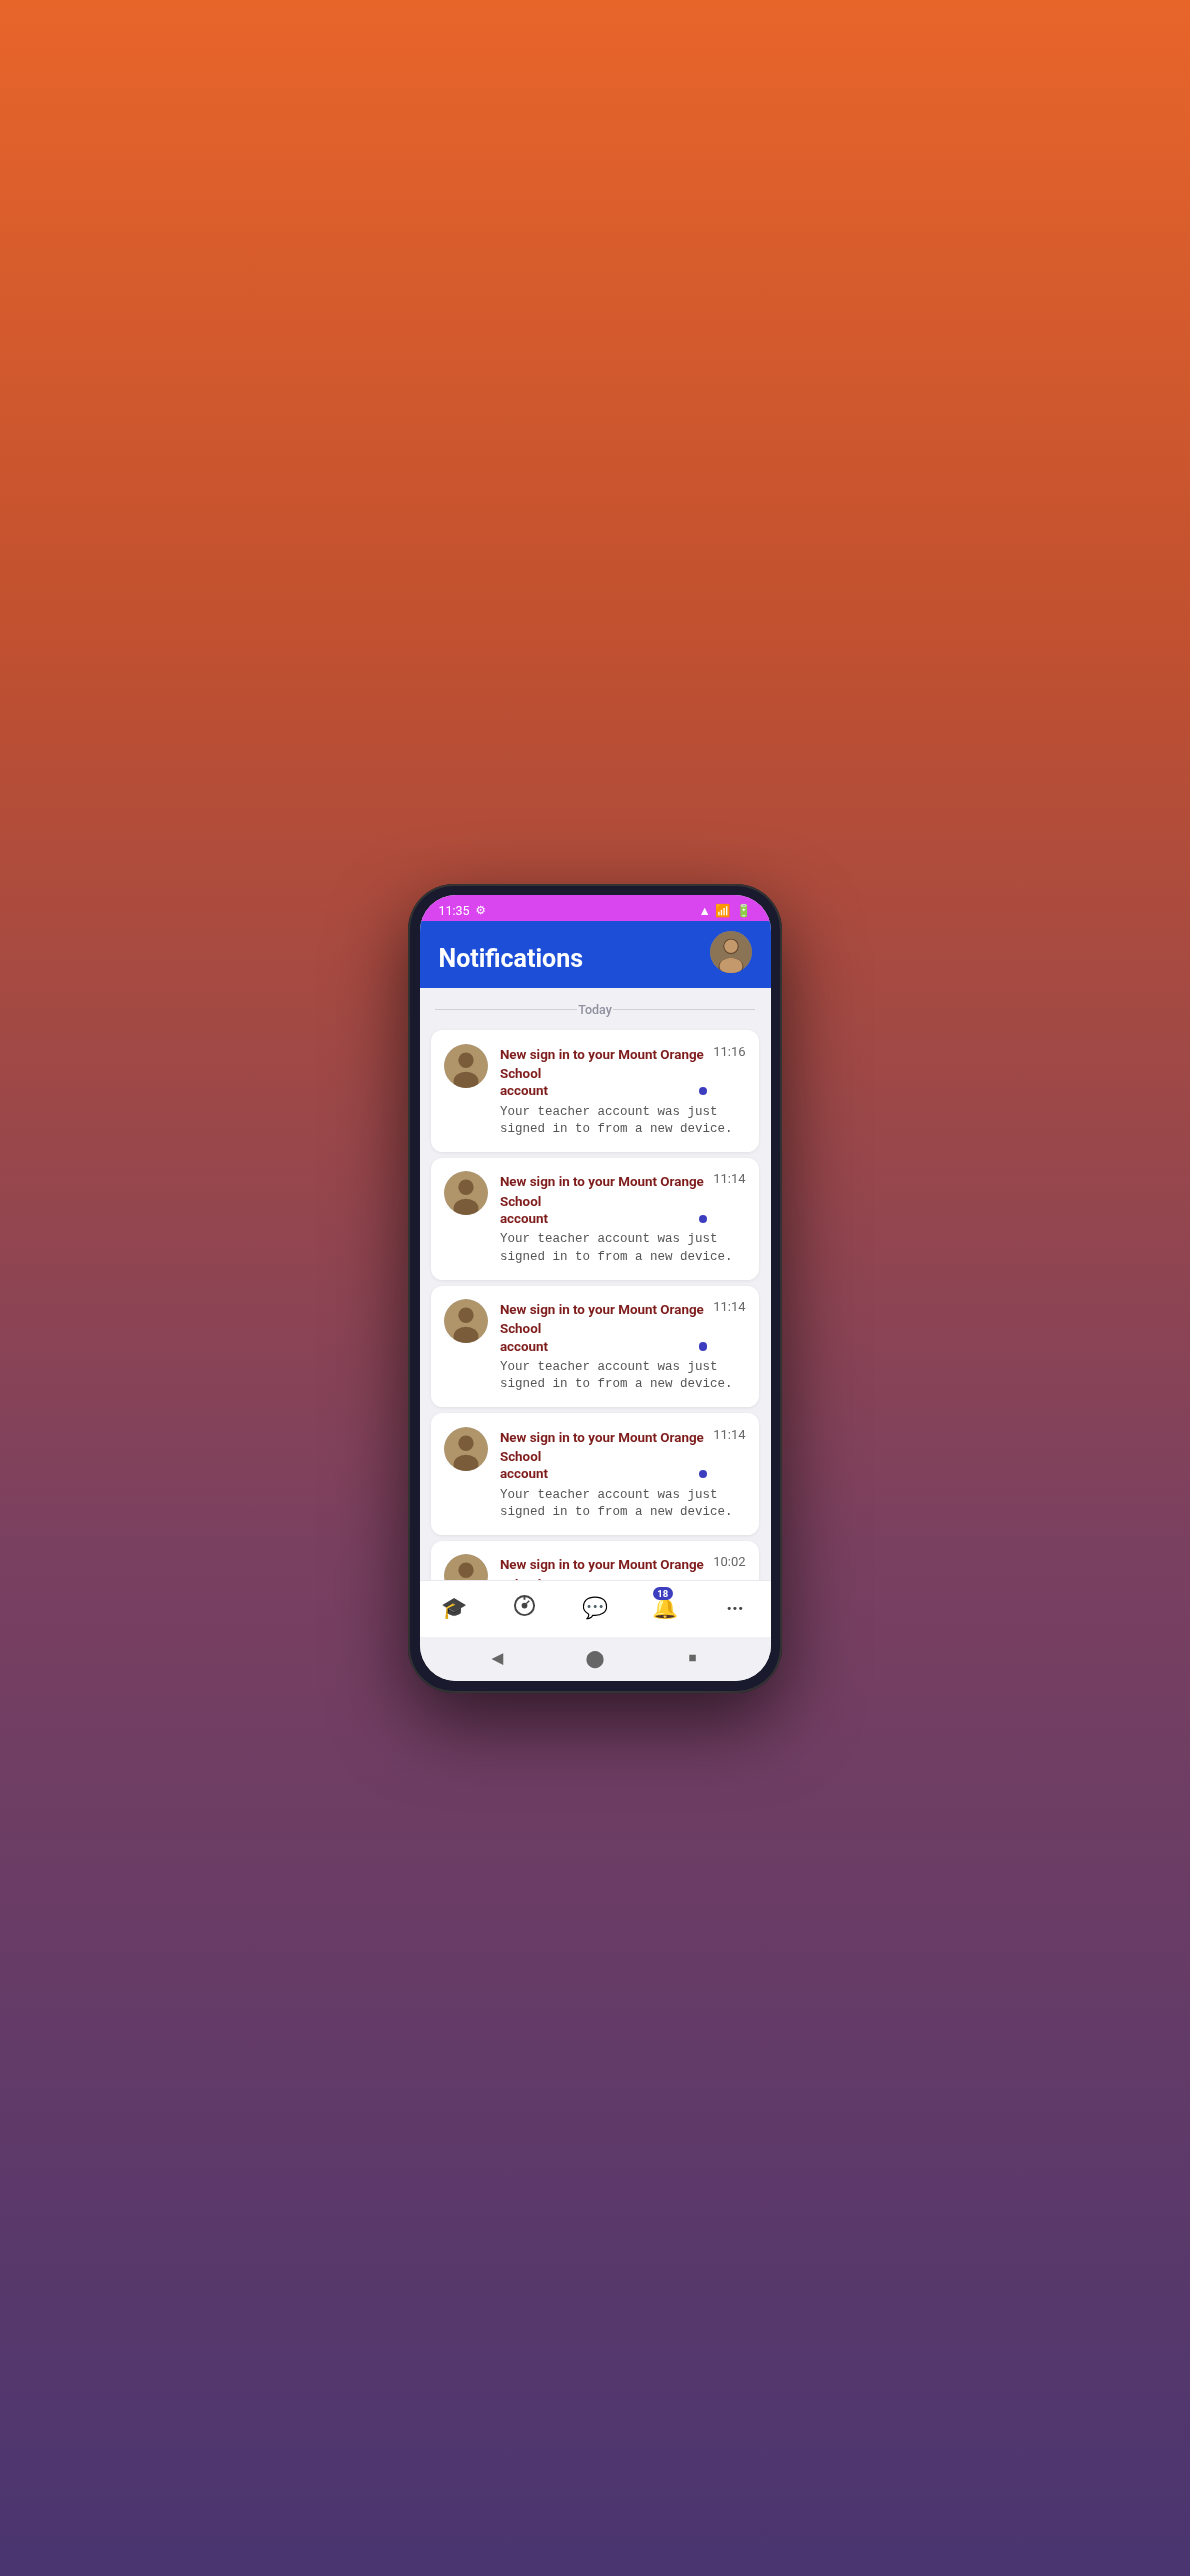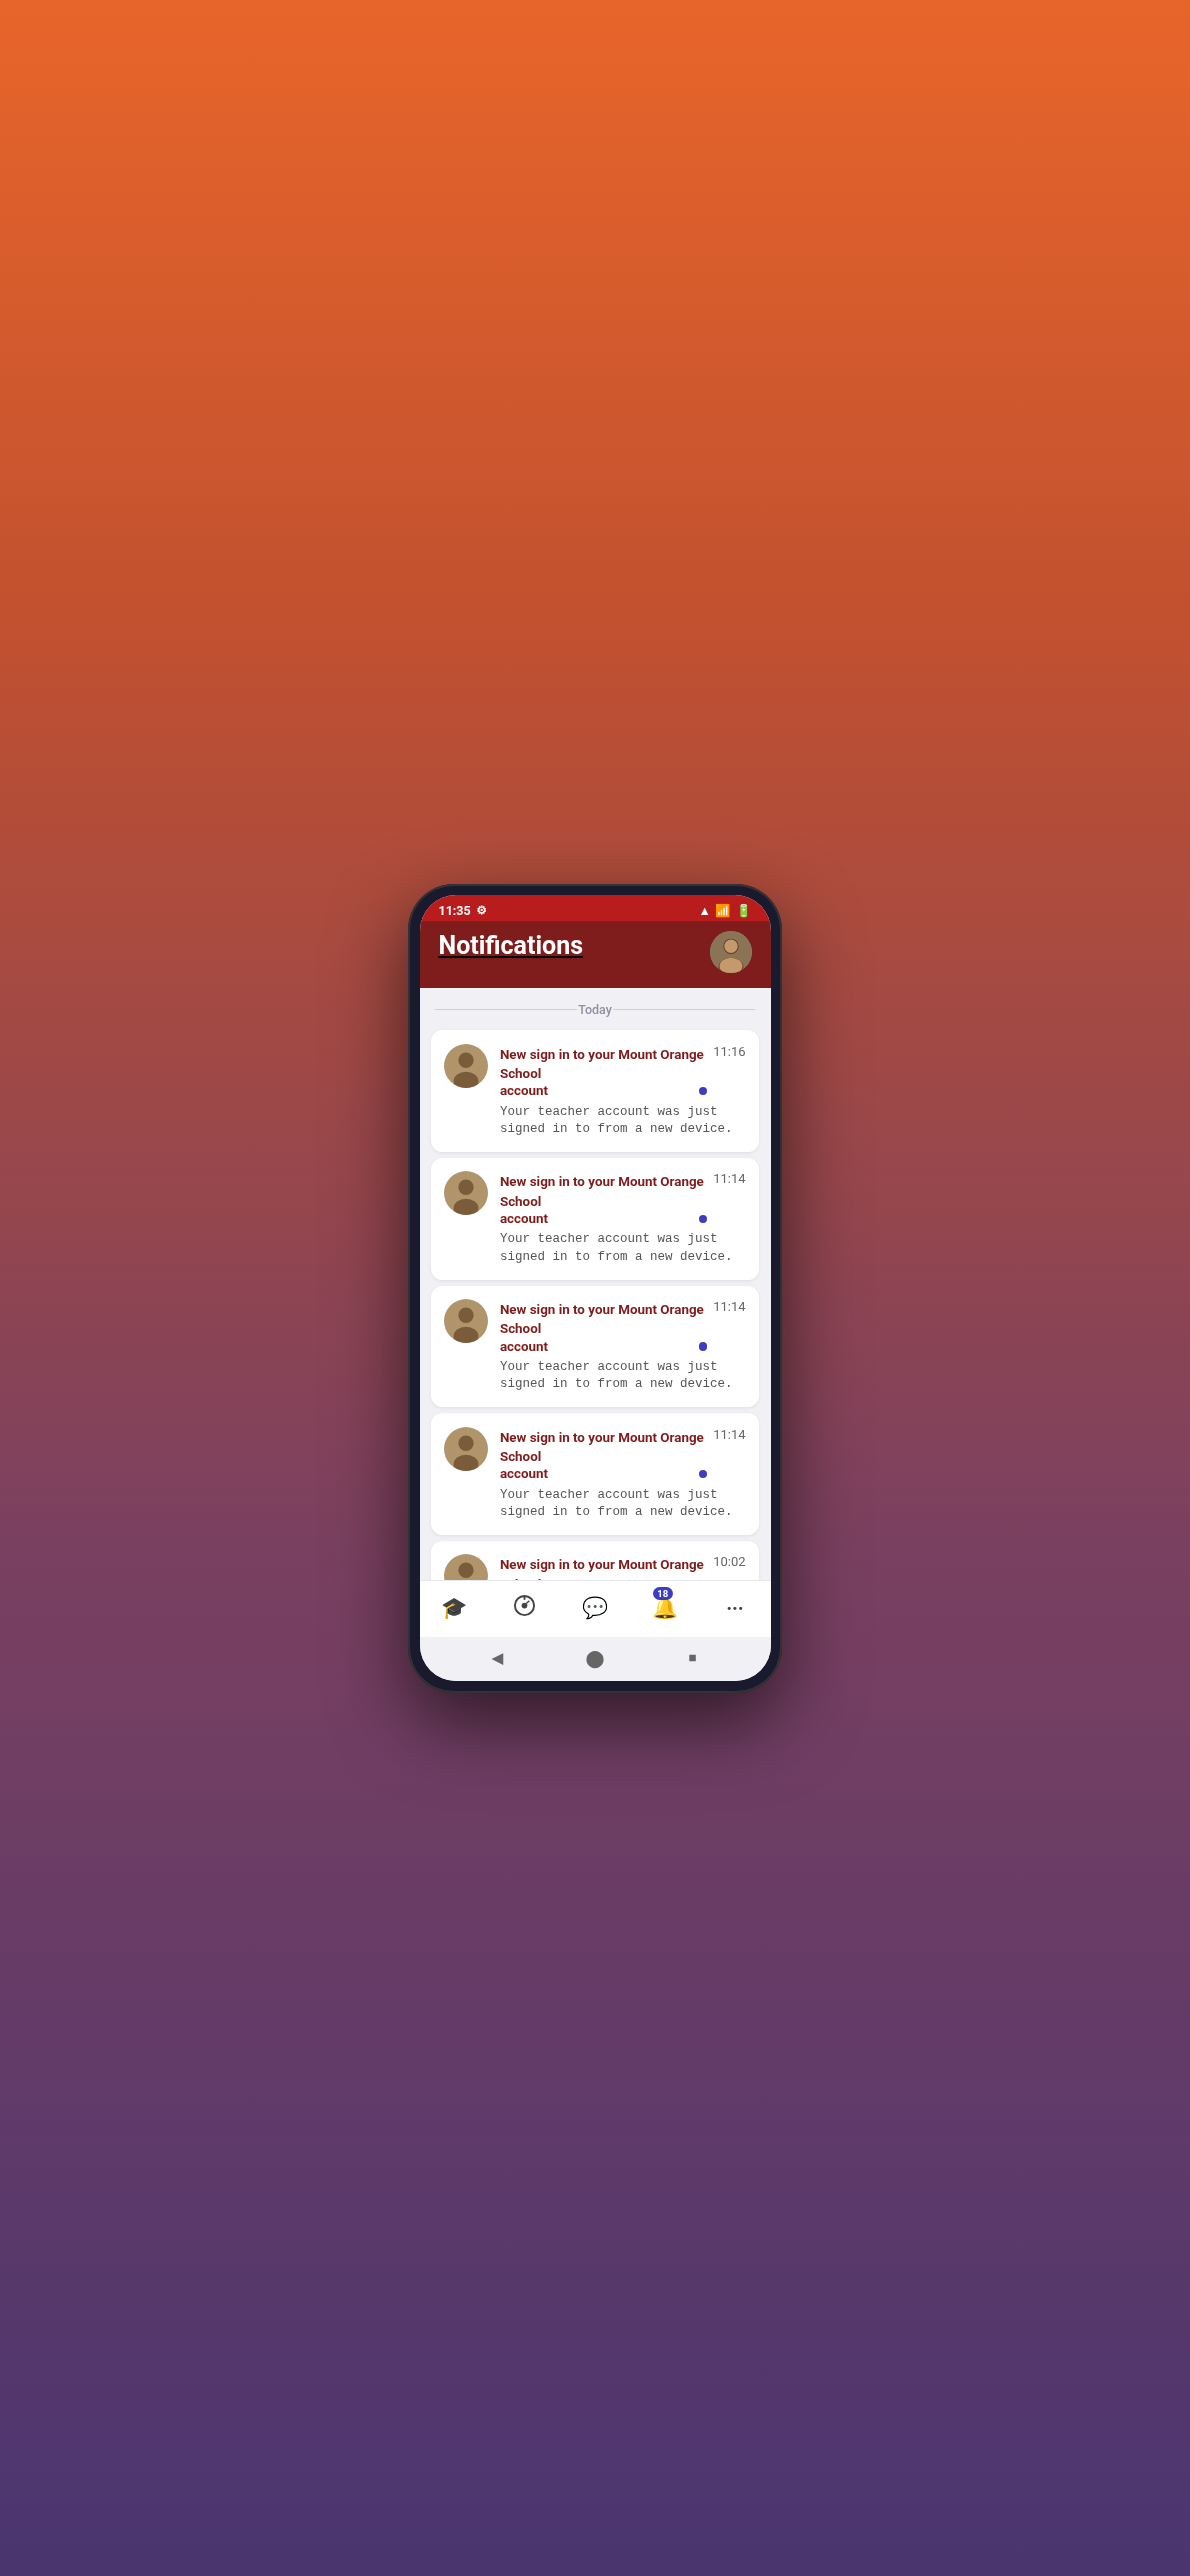--- a/index.html
+++ b/index.html
@@ -30,52 +30,51 @@
       height: 100%;
       background: #f0f0f5;
       border-radius: 36px;
       overflow: hidden;
       display: flex;
       flex-direction: column;
     }
 
     
     .status-bar {
-      background: #b91c1c;
+      background: #d946ef;
       display: flex;
       justify-content: space-between;
       align-items: center;
       padding: 7.7px 19px 3.8px;
       color: white;
       font-size: 12.5px;
-      font-weight: 700;
+      font-weight: 400;
     }
 
     .status-left {
       display: flex;
       align-items: center;
       gap: 5.8px;
     }
 
     .status-right {
       display: flex;
       align-items: center;
       gap: 4.8px;
     }
 
     .gear-icon { font-size: 11.5px; }
 
     
     .header {
-      background: #7f1d1d;
+      background: #1d4ed8;
       display: flex;
       justify-content: space-between;
-      align-items: flex-start;
+      align-items: flex-end;
       padding: 9.6px 19px 15.3px;
-      text-decoration: underline;
     }
 
     .header-title {
       color: white;
       font-size: 25px;
       font-weight: 700;
     }
 
     .avatar-circle {
       width: 42px;

